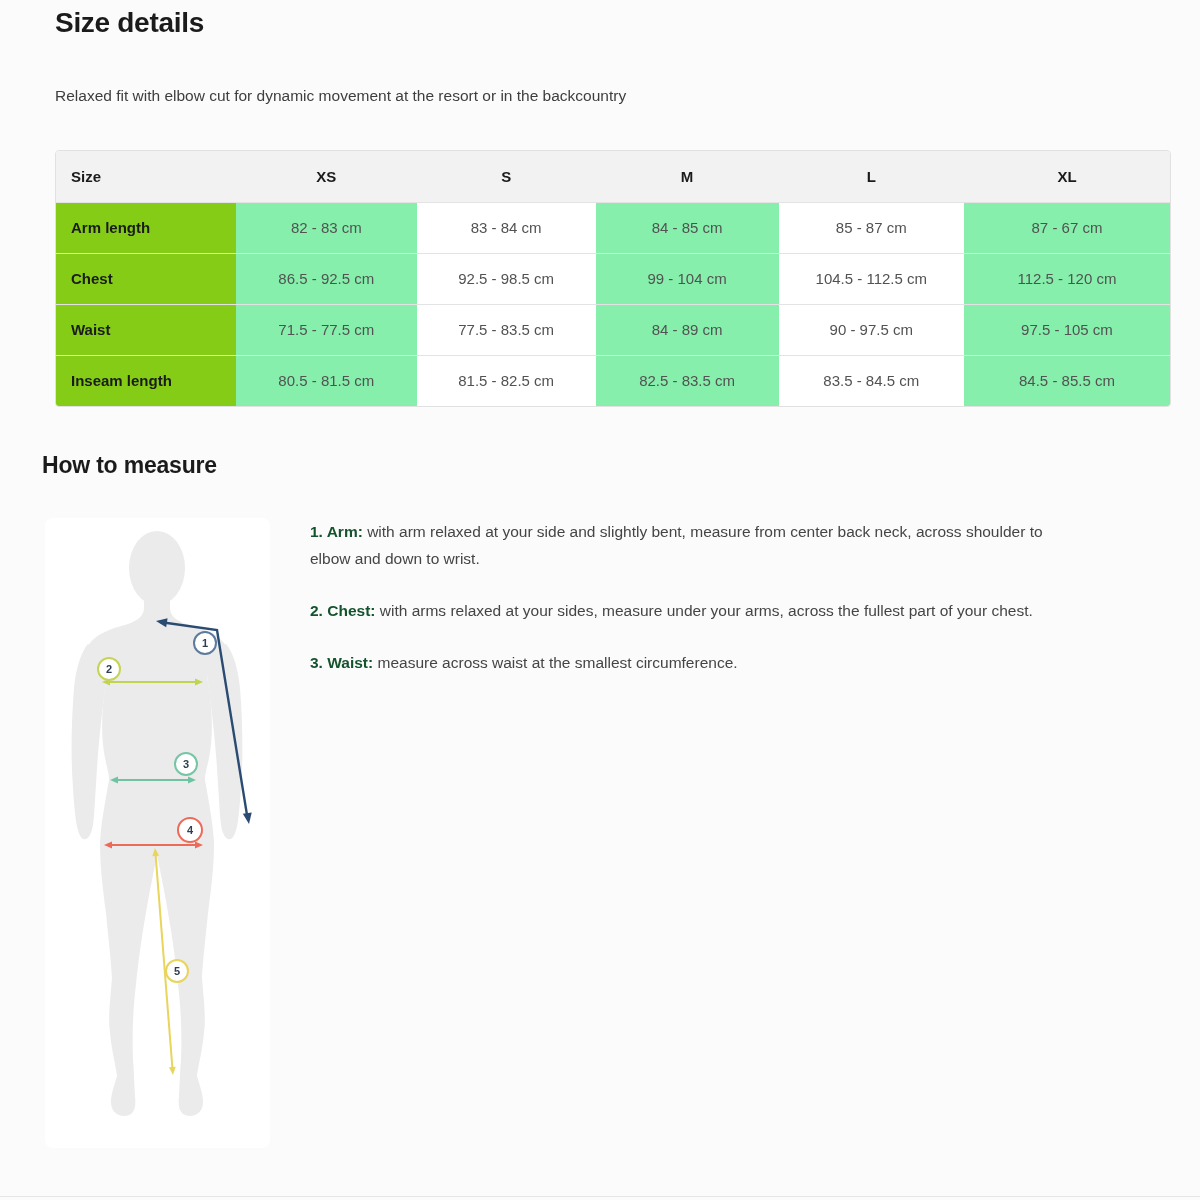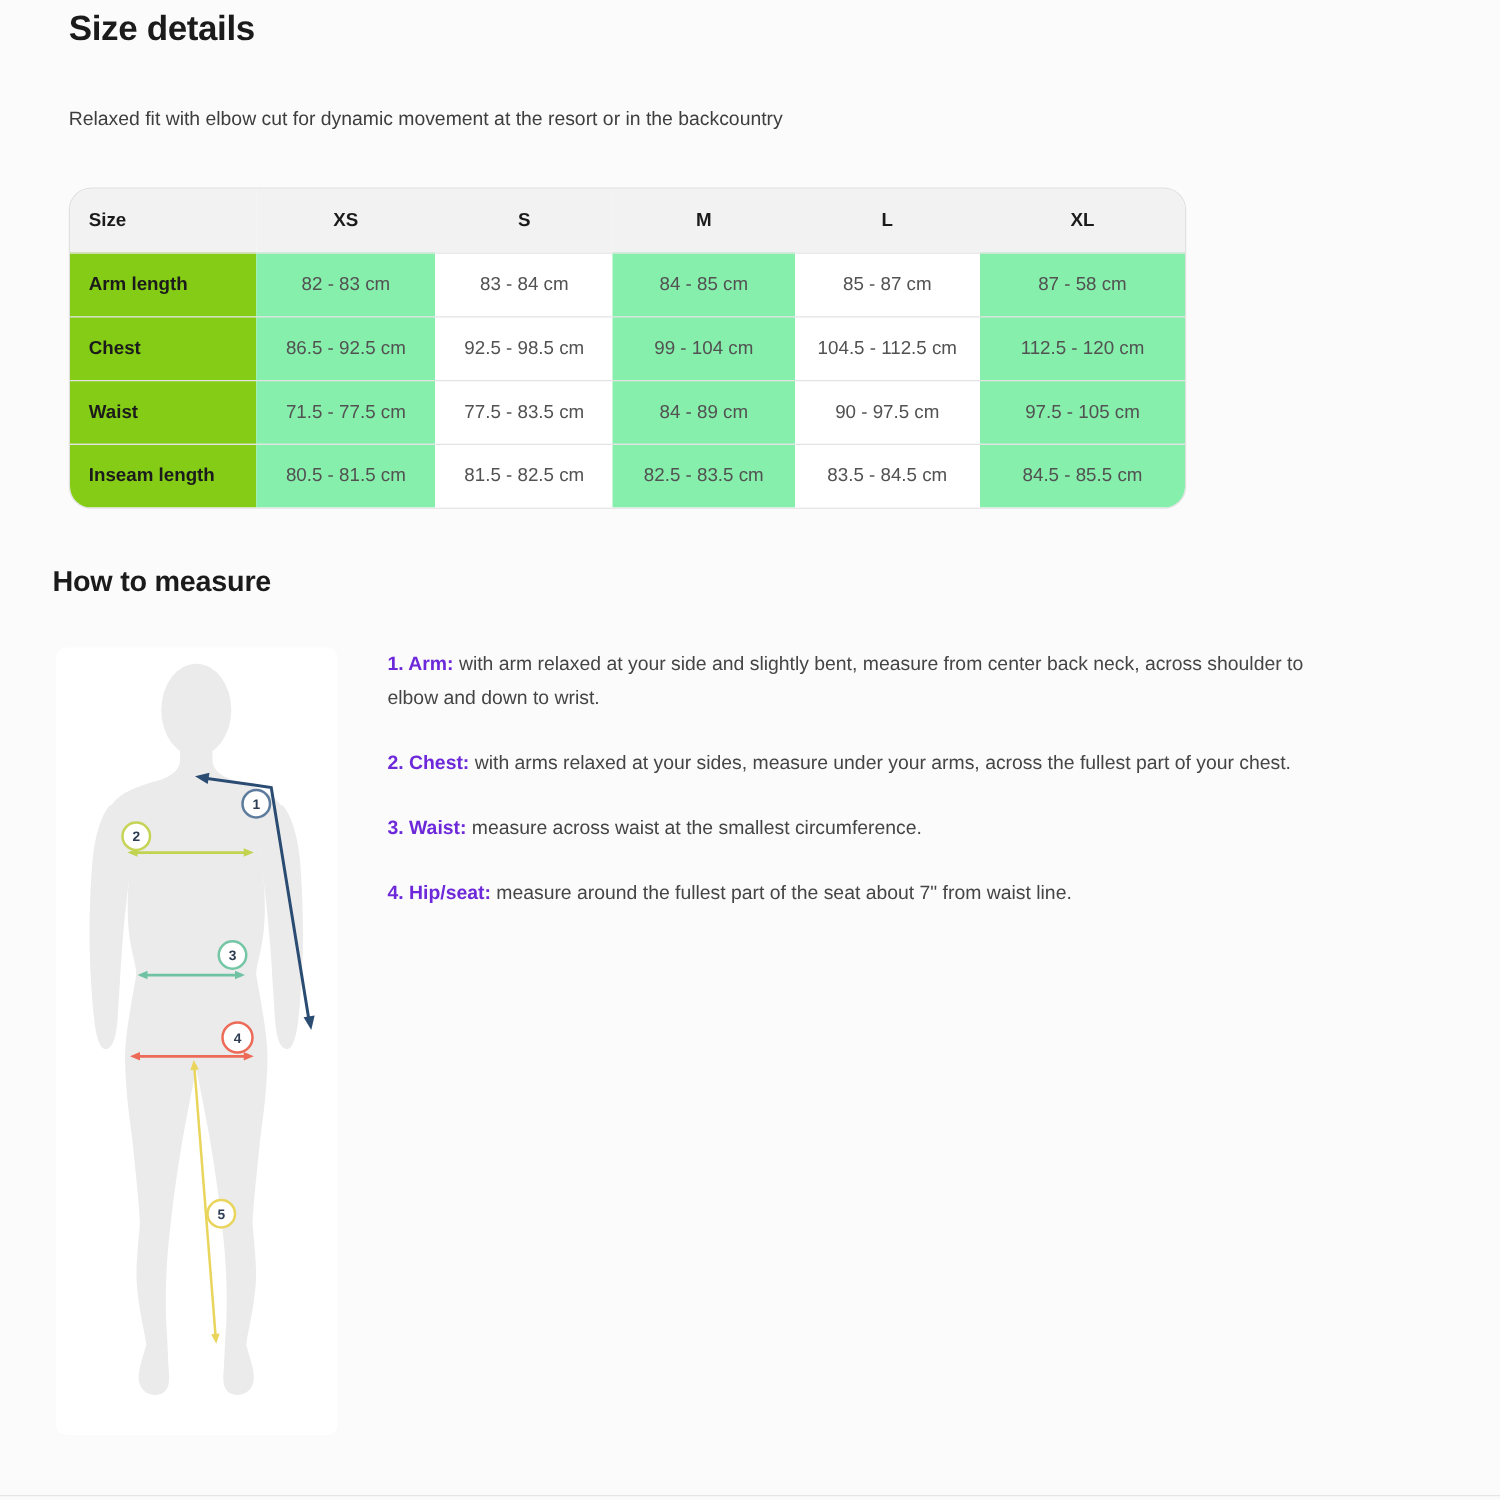--- a/index.html
+++ b/index.html
@@ -21,23 +21,23 @@
     letter-spacing:-0.3px;
   }
   p.fit-desc {
     margin:46px 0 0 15px;
     font-size:15.5px; line-height:20px;
     color:#3e3e3e;
   }
 
   .table-wrap {
     margin:44px 0 0 15px;
-    width:894px;
+    width:1116px;
     border:1px solid #e1e1e1;
-    border-radius:18px;
+    border-radius:4px;
     overflow:hidden;
     background:#fff;
   }
   table.size-table { width:100%; border-collapse:collapse; font-size:15px; }
   .size-table th, .size-table td { height:51px; padding:0; }
   .size-table thead th {
     background:#f2f2f2; font-weight:bold; color:#1b1b1b; text-align:center;
   }
   .size-table thead th:first-child,
   .size-table tbody th { text-align:left; padding-left:15px; }
@@ -67,21 +67,21 @@
     flex:none;
   }
   .steps {
     margin-left:40px;
     width:740px;
     font-size:15.5px;
     color:#454545;
     padding-top:0;
   }
   .steps p { margin:0 0 25px 0; line-height:27px; }
-  .steps strong { color:#6d28d9; }
+  .steps strong { color:#14532d; }
 
   .marker-num {
     font-family:"Liberation Sans", sans-serif;
     font-size:11px; font-weight:bold;
     text-anchor:middle;
   }
 
   .bottom-divider {
     position:absolute; left:0; top:1196px;
     width:1200px; height:1px;
@@ -116,21 +116,21 @@
           <th>XL</th>
         </tr>
       </thead>
       <tbody>
         <tr>
           <th>Arm length</th>
           <td class="shade">82 - 83 cm</td>
           <td>83 - 84 cm</td>
           <td class="shade">84 - 85 cm</td>
           <td>85 - 87 cm</td>
-          <td class="shade">87 - 58 cm</td>
+          <td class="shade">87 - 67 cm</td>
         </tr>
         <tr>
           <th>Chest</th>
           <td class="shade">86.5 - 92.5 cm</td>
           <td>92.5 - 98.5 cm</td>
           <td class="shade">99 - 104 cm</td>
           <td>104.5 - 112.5 cm</td>
           <td class="shade">112.5 - 120 cm</td>
         </tr>
         <tr>
@@ -270,19 +270,18 @@
           <circle cx="132" cy="453" r="11" fill="#fff" stroke-width="2" stroke="#e9d45c"></circle>
           <text class="marker-num" x="132" y="457" fill="#2e3d52">5</text>
         </g>
       </svg>
     </div>
 
     <div class="steps">
       <p><strong>1. Arm:</strong> <span>with arm relaxed at your side and slightly bent, measure from center back neck, across shoulder to elbow and down to wrist.</span></p>
       <p><strong>2. Chest:</strong> <span>with arms relaxed at your sides, measure under your arms, across the fullest part of your chest.</span></p>
       <p><strong>3. Waist:</strong> <span>measure across waist at the smallest circumference.</span></p>
-      <p><strong>4. Hip/seat:</strong> <span>measure around the fullest part of the seat about 7" from waist line.</span></p>
     </div>
 
   </div>
 </div>
 
 <div class="bottom-divider"></div>
 
 </body></html>

